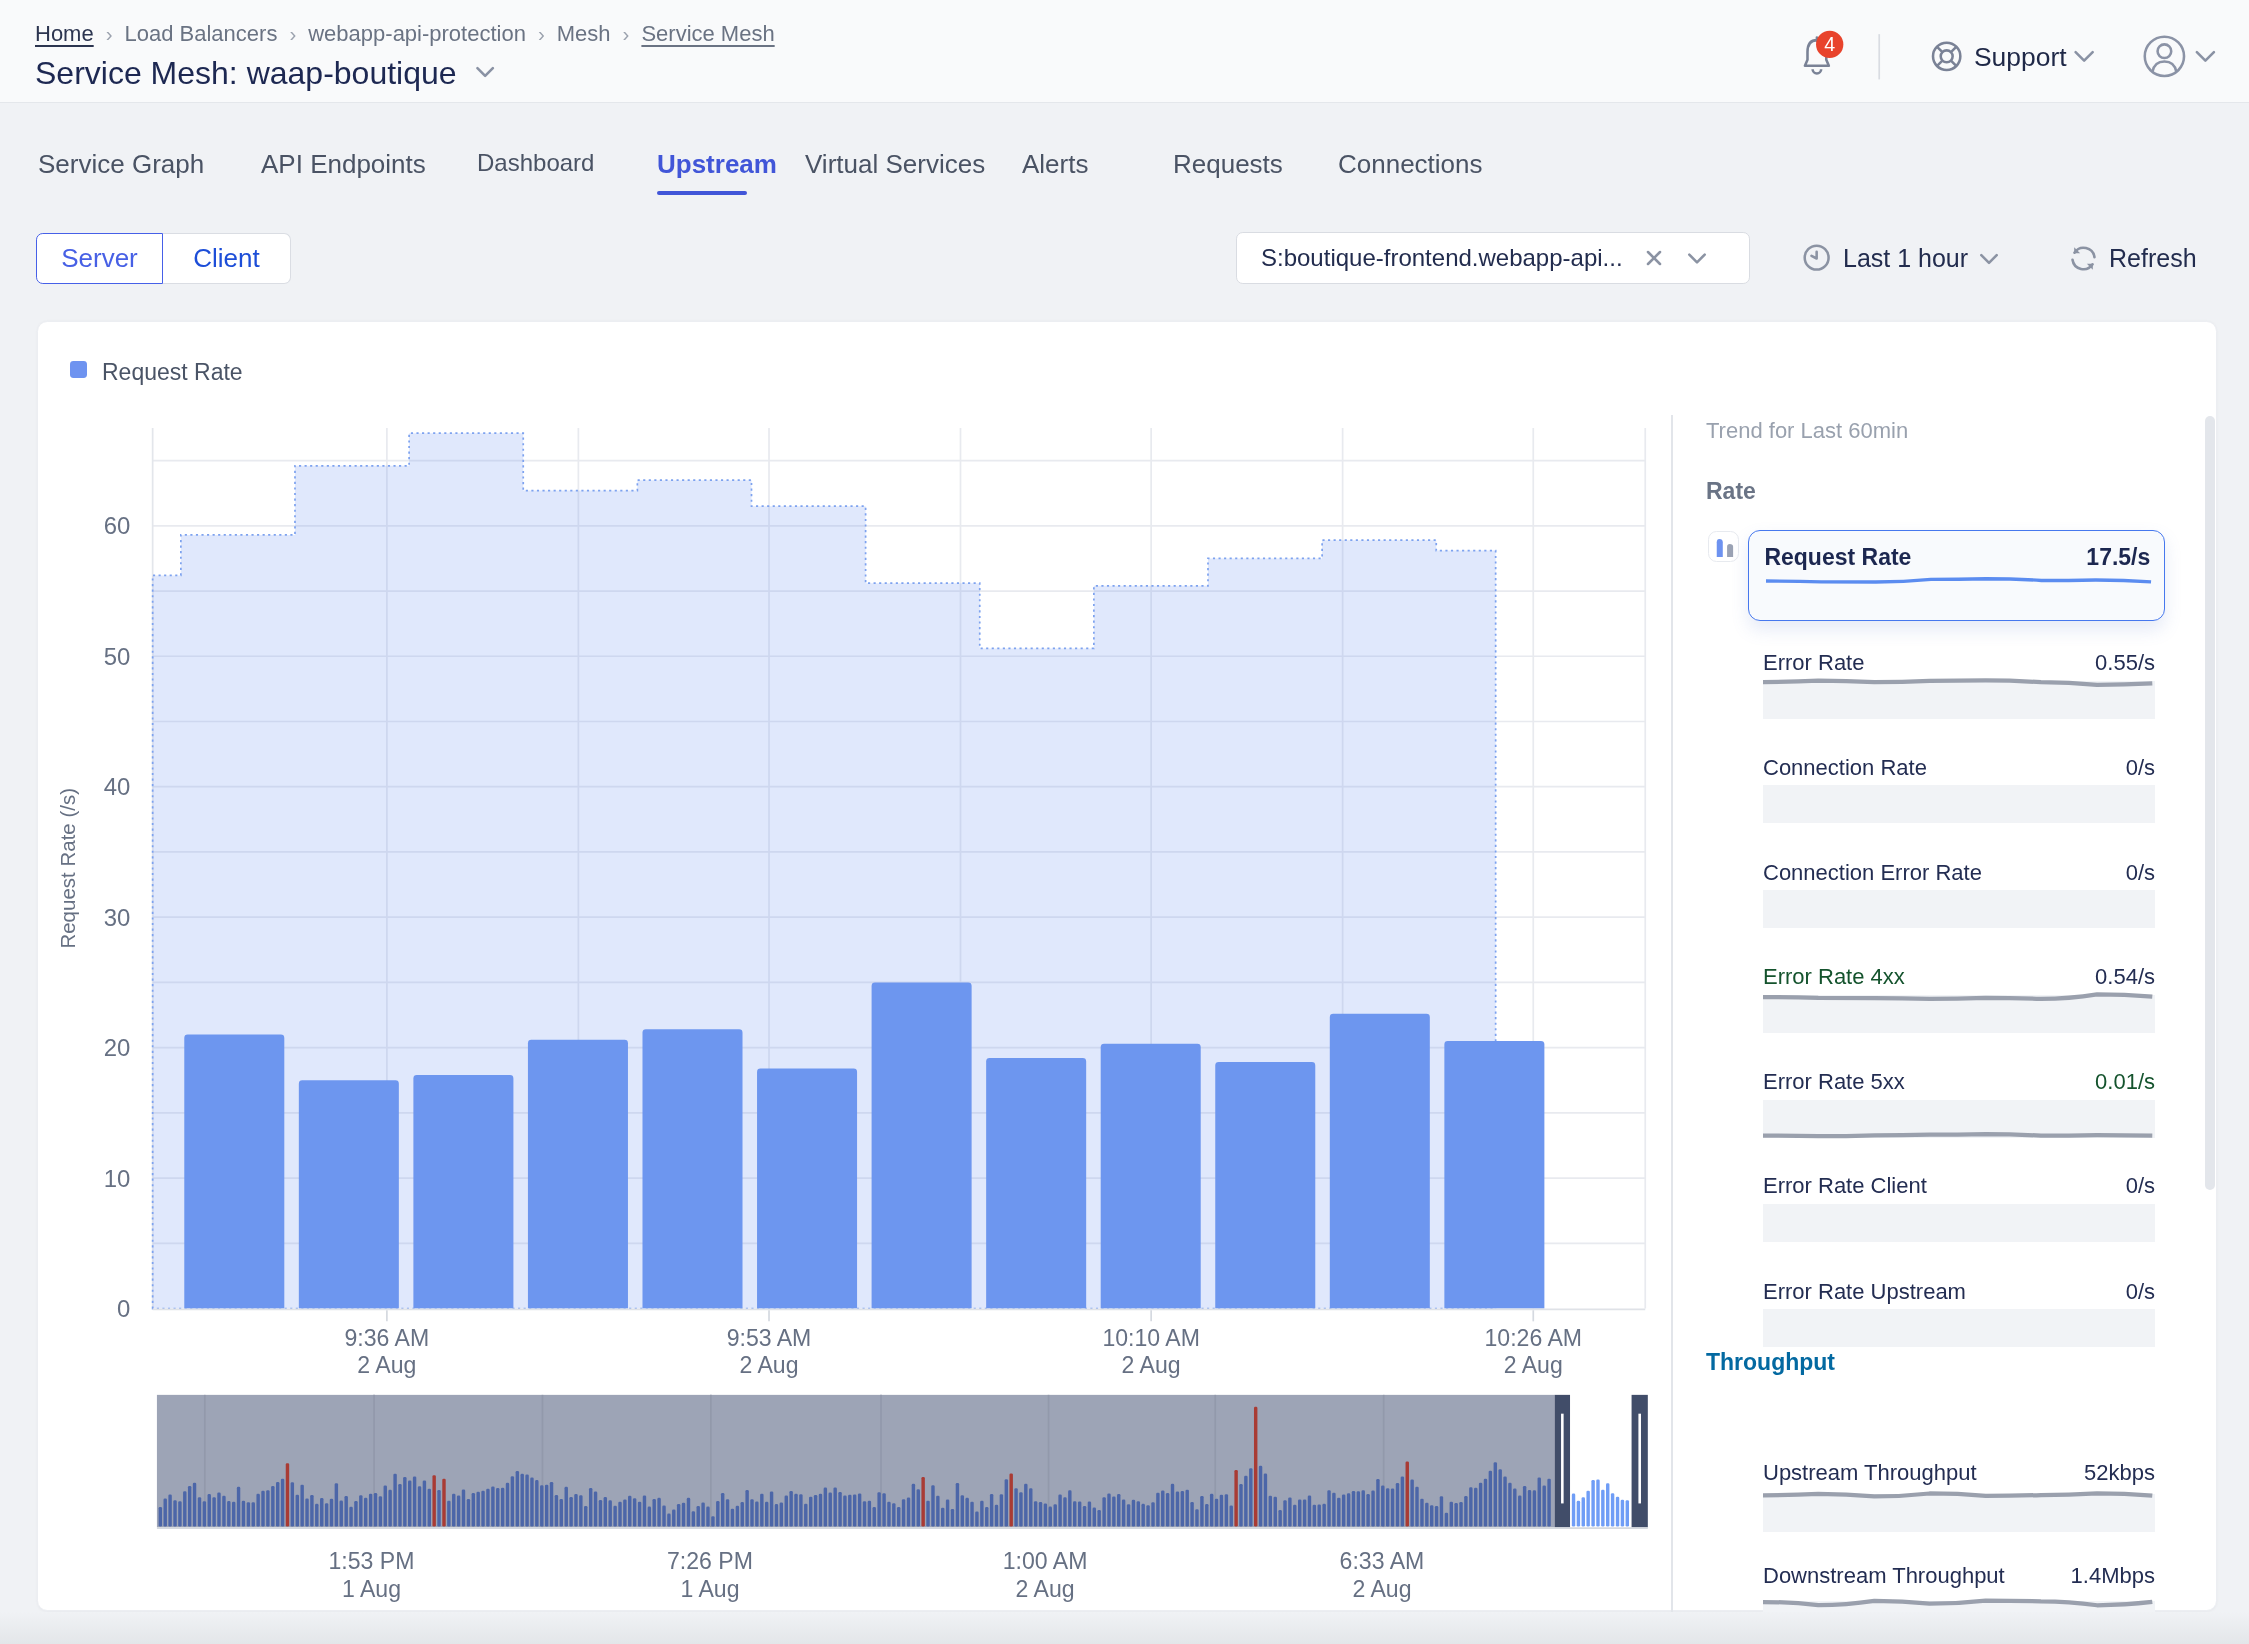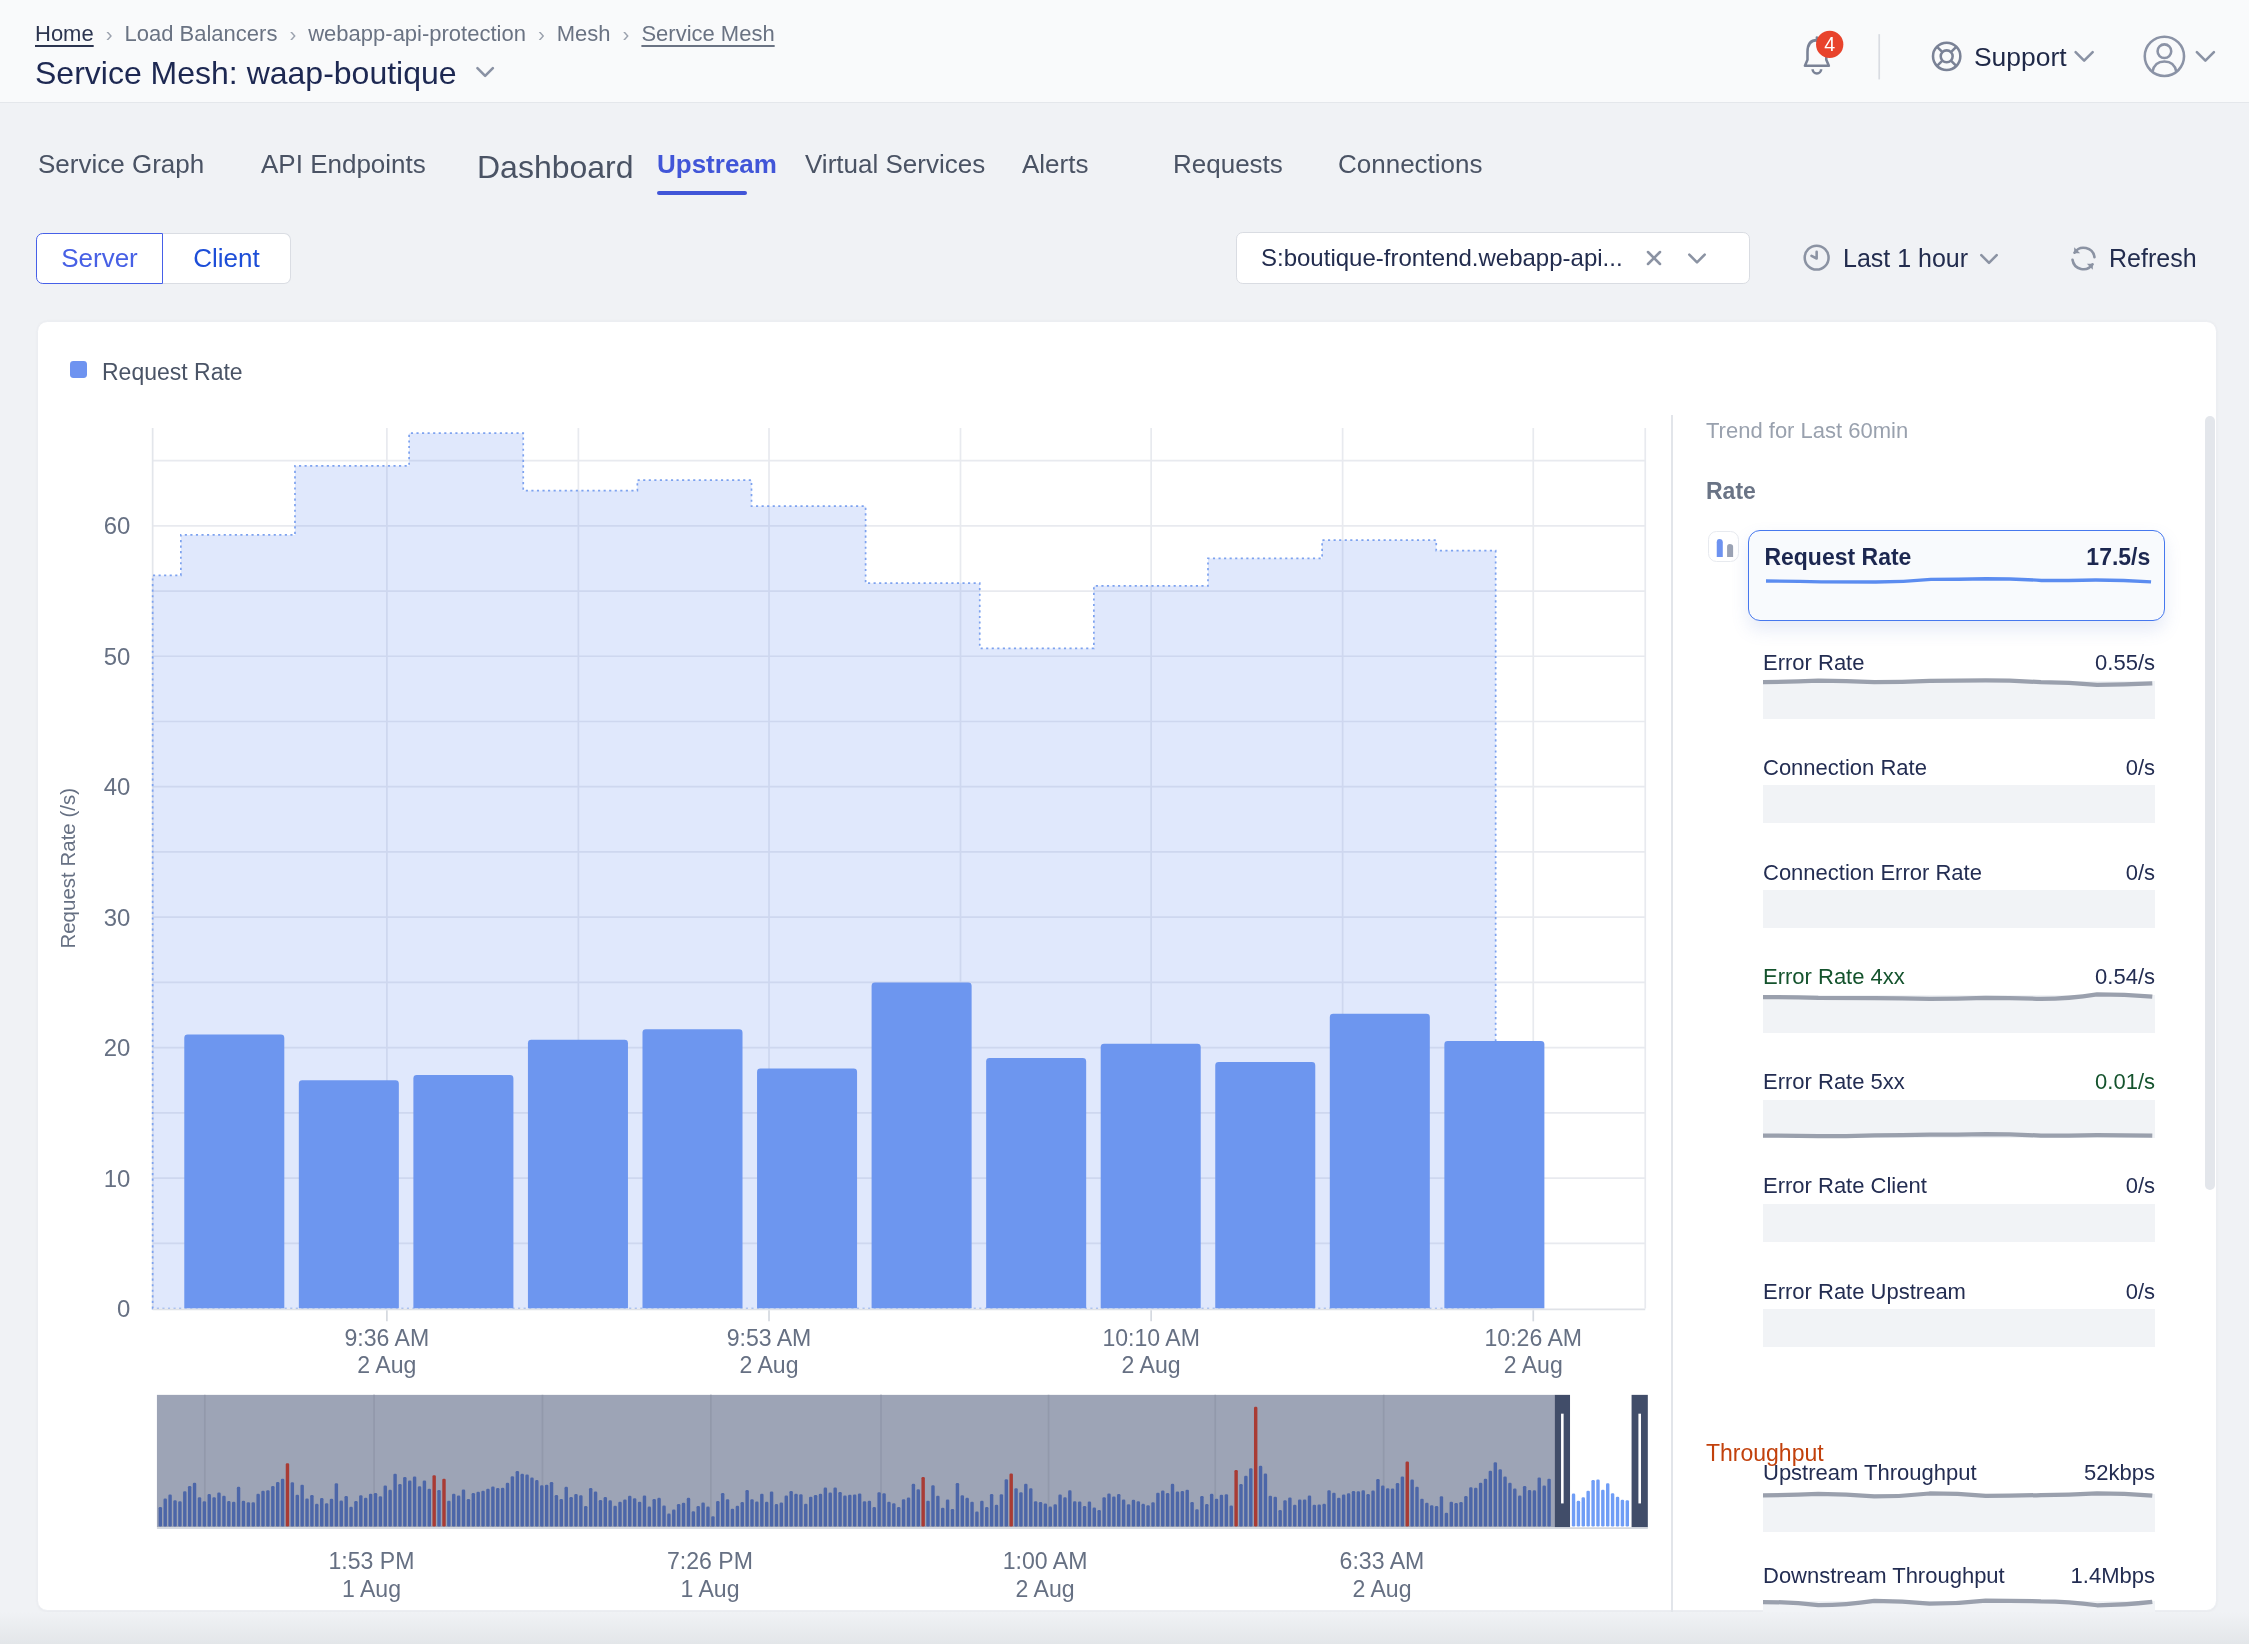--- a/index.html
+++ b/index.html
@@ -34,21 +34,21 @@
 <text x="229" y="77" font-size="31" fill="#1f2847">Support</text>
 <path d="M 348,61 L 358,71 L 368,61" fill="none" stroke="#8a92a4" stroke-width="3" stroke-linecap="round" stroke-linejoin="round"></path>
 <circle cx="452" cy="66" r="23" fill="none" stroke="#8b93a6" stroke-width="3"></circle>
 <circle cx="452" cy="60" r="8" fill="none" stroke="#8b93a6" stroke-width="3"></circle>
 <path d="M 438,84 C 440,74 446,72 452,72 C 458,72 464,74 466,84" fill="none" stroke="#8b93a6" stroke-width="3"></path>
 <path d="M 490,61 L 500,71 L 510,61" fill="none" stroke="#8a92a4" stroke-width="3" stroke-linecap="round" stroke-linejoin="round"></path>
 </svg>
 
 <div class="abs" style="left:38px;top:149px;font-size:26px;color:#4a5364">Service Graph</div>
 <div class="abs" style="left:261px;top:149px;font-size:26px;color:#4a5364">API Endpoints</div>
-<div class="abs" style="left:477px;top:149px;font-size:32px;color:#4a5364">Dashboard</div>
+<div class="abs" style="left:477px;top:149px;font-size:24px;color:#4a5364">Dashboard</div>
 <div class="abs" style="left:657px;top:149px;font-size:26px;font-weight:bold;color:#4156d8">Upstream</div>
 <div class="abs" style="left:657px;top:191px;width:90px;height:4.3px;background:#4156d8;border-radius:2.6px"></div>
 <div class="abs" style="left:805px;top:149px;font-size:26px;color:#4a5364">Virtual Services</div>
 <div class="abs" style="left:1022px;top:149px;font-size:26px;color:#4a5364">Alerts</div>
 <div class="abs" style="left:1173px;top:149px;font-size:26px;color:#4a5364">Requests</div>
 <div class="abs" style="left:1338px;top:149px;font-size:26px;color:#4a5364">Connections</div>
 
 <div class="abs" style="left:36px;top:233px;width:127px;height:51px;background:#fff;border:1.7px solid #4660e8;border-radius:6.8px 0 0 6.8px;display:flex;align-items:center;justify-content:center;font-size:26px;color:#4760e5;z-index:2">Server</div>
 <div class="abs" style="left:163px;top:233px;width:128px;height:51px;background:#fff;border:1.7px solid #dadde3;border-left:none;border-radius:0 6.8px 6.8px 0;display:flex;align-items:center;justify-content:center;font-size:26px;color:#1d4ed8">Client</div>
 
@@ -464,21 +464,21 @@
         <path d="M 9,29 L 9,12 Q 9,8 12,8 Q 16,8 16,12 L 16,29 Z" fill="#6d92f0"></path>
         <path d="M 21,29 L 21,17 Q 21,14 24,14 Q 28,14 28,17 L 28,29 Z" fill="#9aa2b4"></path>
       </svg></div>
 <div style="position:absolute;left:1710px;top:208px;width:417px;height:91px;border:1.7px solid #4678ee;border-radius:12px;background:#f8fafd;box-shadow:0 8.5px 17px rgba(90,120,200,0.15)">
 <div style="position:absolute;left:15.4px;top:13px;font-size:23px;font-weight:bold;color:#1c2750">Request Rate</div>
 <div style="position:absolute;right:13.7px;top:13px;font-size:23px;font-weight:bold;color:#1c2750">17.5/s</div>
       <svg style="position:absolute;left:0;top:0;overflow:visible" width="8.5" height="8.5" viewBox="0 0 10 10">
         <path d="M 20,58.9 Q 52,58.9 85,59.9 Q 117,59.9 149,60.0 Q 182,60.0 214,56.9 Q 246,56.9 279,56.1 Q 311,56.1 344,58.2 Q 376,58.2 408,57.6 Q 441,57.6 473,59.9 " fill="none" stroke="#5b8cf0" stroke-width="4"></path>
       </svg>
     </div>
-<div style="position:absolute;left:1668px;top:1118px;font-size:23px;font-weight:normal;color:#c2410c">Throughput</div>
+<div style="position:absolute;left:1668px;top:1027px;font-size:23px;font-weight:bold;color:#0369a1">Throughput</div>
 <div style="position:absolute;left:1725px;top:328px;font-size:22px;color:#232d52">Error Rate</div>
 <div style="position:absolute;left:1725px;top:328px;width:392px;text-align:right;font-size:22px;color:#232d52">0.55/s</div>
 <div style="position:absolute;left:1725px;top:359px;width:392px;height:38px;background:#f1f3f6"></div>
 <div style="position:absolute;left:1725px;top:359px;width:392px;height:0">
       <svg style="position:absolute;left:0;top:0;overflow:visible" width="8.5" height="8.5" viewBox="0 0 10 10">
         <path d="M 0,1.2 Q 33,1.2 65,-0.4 Q 98,-0.4 131,1.4 Q 164,1.4 196,-0.1 Q 229,-0.1 262,-0.6 Q 294,-0.6 327,1.4 Q 360,1.4 393,4.5 Q 425,4.5 458,2.9 " fill="none" stroke="#9aa0ad" stroke-width="5"></path>
       </svg>
     </div>
 <div style="position:absolute;left:1725px;top:433px;font-size:22px;color:#232d52">Connection Rate</div>
 <div style="position:absolute;left:1725px;top:433px;width:392px;text-align:right;font-size:22px;color:#232d52">0/s</div>

